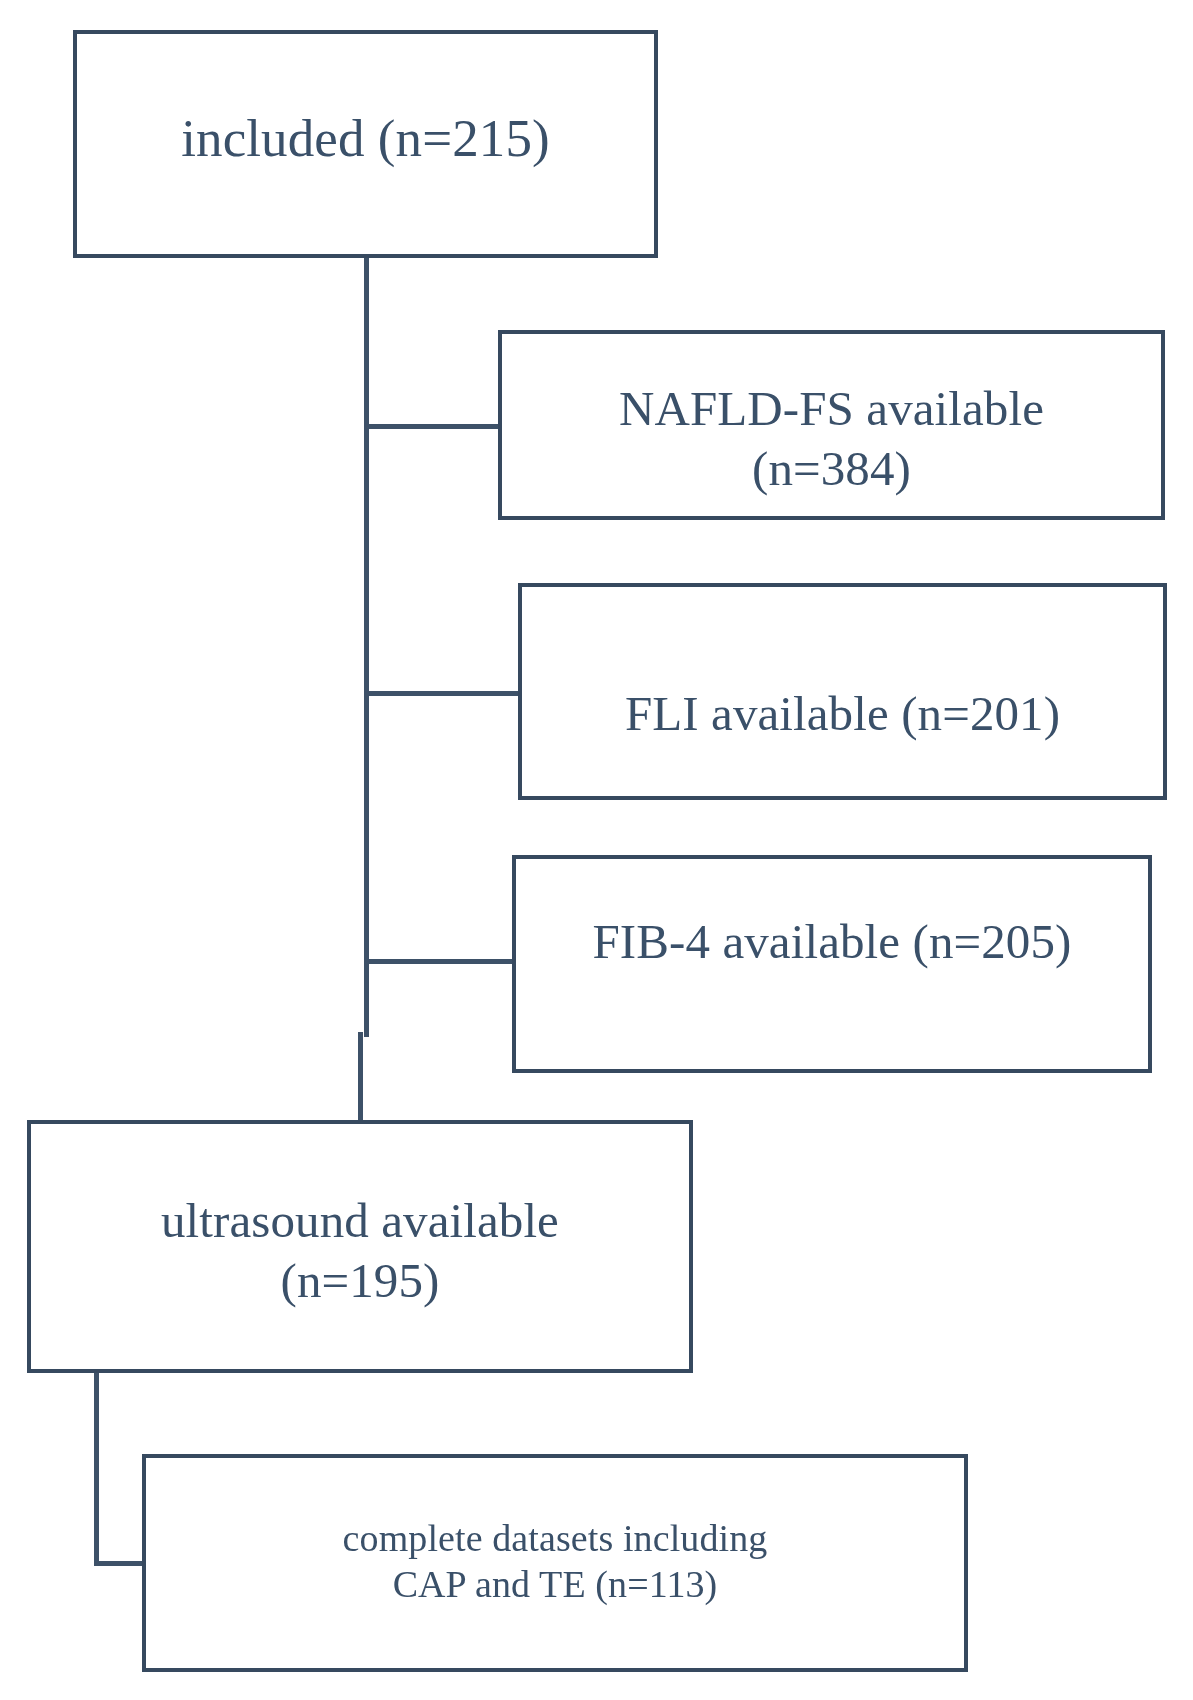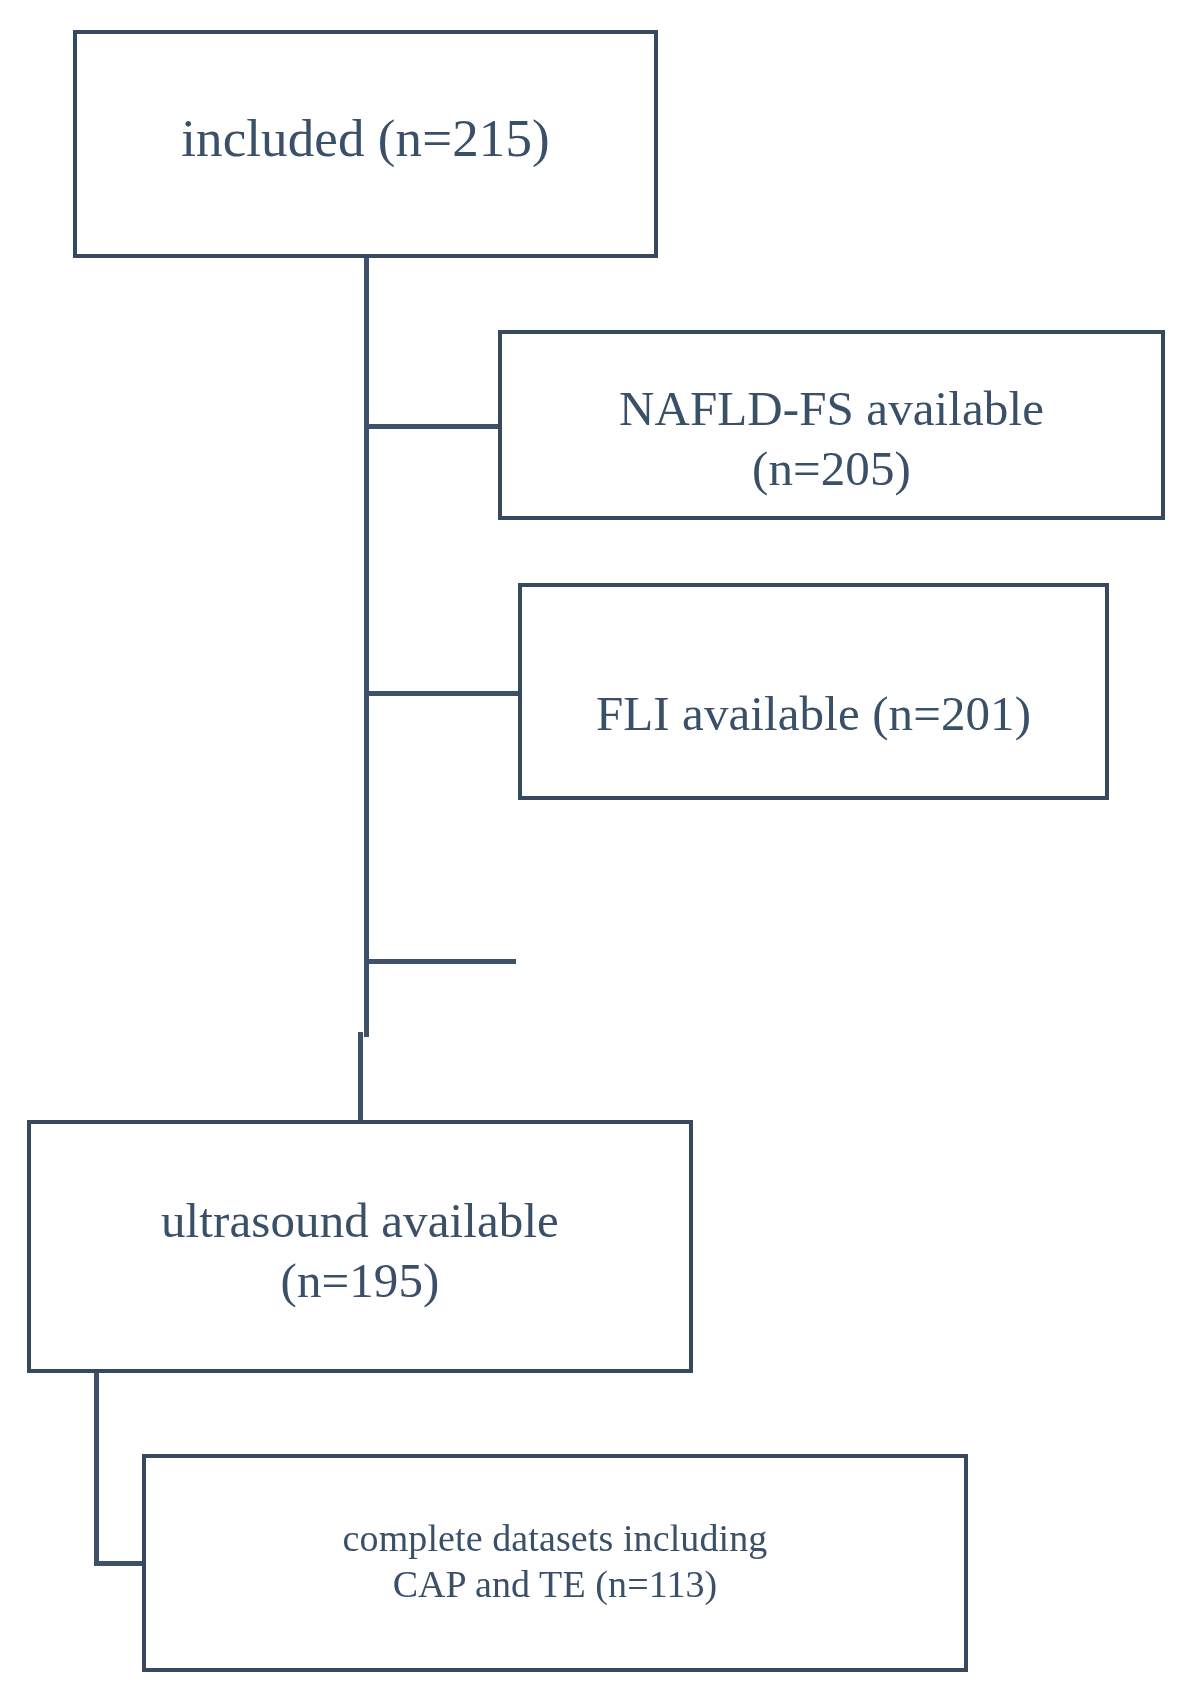--- a/index.html
+++ b/index.html
@@ -35,21 +35,21 @@
     padding: 0 14px;
     box-sizing: border-box;
     white-space: pre-line;
     line-height: 1.22;
     letter-spacing: 0.1px;
   }
 
   
   #box-included       { left: 73px;  top: 30px;   width: 585px; height: 228px; font-size: 53px; }
   #box-nafldfs        { left: 498px; top: 330px;  width: 667px; height: 190px; font-size: 49px; }
-  #box-fli            { left: 518px; top: 583px;  width: 591px; height: 217px; font-size: 49px; }
+  #box-fli            { left: 518px; top: 583px;  width: 649px; height: 217px; font-size: 49px; }
   #box-fib4           { left: 512px; top: 855px;  width: 640px; height: 218px; font-size: 49px; }
   #box-ultrasound     { left: 27px;  top: 1120px; width: 666px; height: 253px; font-size: 49px; }
   #box-complete       { left: 142px; top: 1454px; width: 826px; height: 218px; font-size: 38px; }
 
   #box-included   .node-label { transform: translateY(-6px); }
   #box-nafldfs    .node-label { transform: translateY(14px); }
   #box-fli        .node-label { transform: translateY(22px); }
   #box-fib4       .node-label { transform: translateY(-22px); }
   #box-ultrasound .node-label { transform: translateY(4px); }
   #box-complete   .node-label { transform: translateY(-2px); }
@@ -90,27 +90,30 @@
 
   <div class="conn conn-v" id="branch-down"></div>
   <div class="conn conn-h" id="branch-across"></div>
 
   <div class="node-box" id="box-included">
     <span class="node-label">included (n=215)</span>
   </div>
 
   <div class="node-box" id="box-nafldfs">
     <span class="node-label">NAFLD-FS available
-(n=205)</span>
+(n=384)</span>
   </div>
 
   <div class="node-box" id="box-fli">
     <span class="node-label">FLI available (n=201)</span>
   </div>
 
+  <div class="node-box" id="box-fib4">
+    <span class="node-label">FIB-4 available (n=205)</span>
+  </div>
 
   <div class="node-box" id="box-ultrasound">
     <span class="node-label">ultrasound available
 (n=195)</span>
   </div>
 
   <div class="node-box" id="box-complete">
     <span class="node-label">complete datasets including
 CAP and TE (n=113)</span>
   </div>

